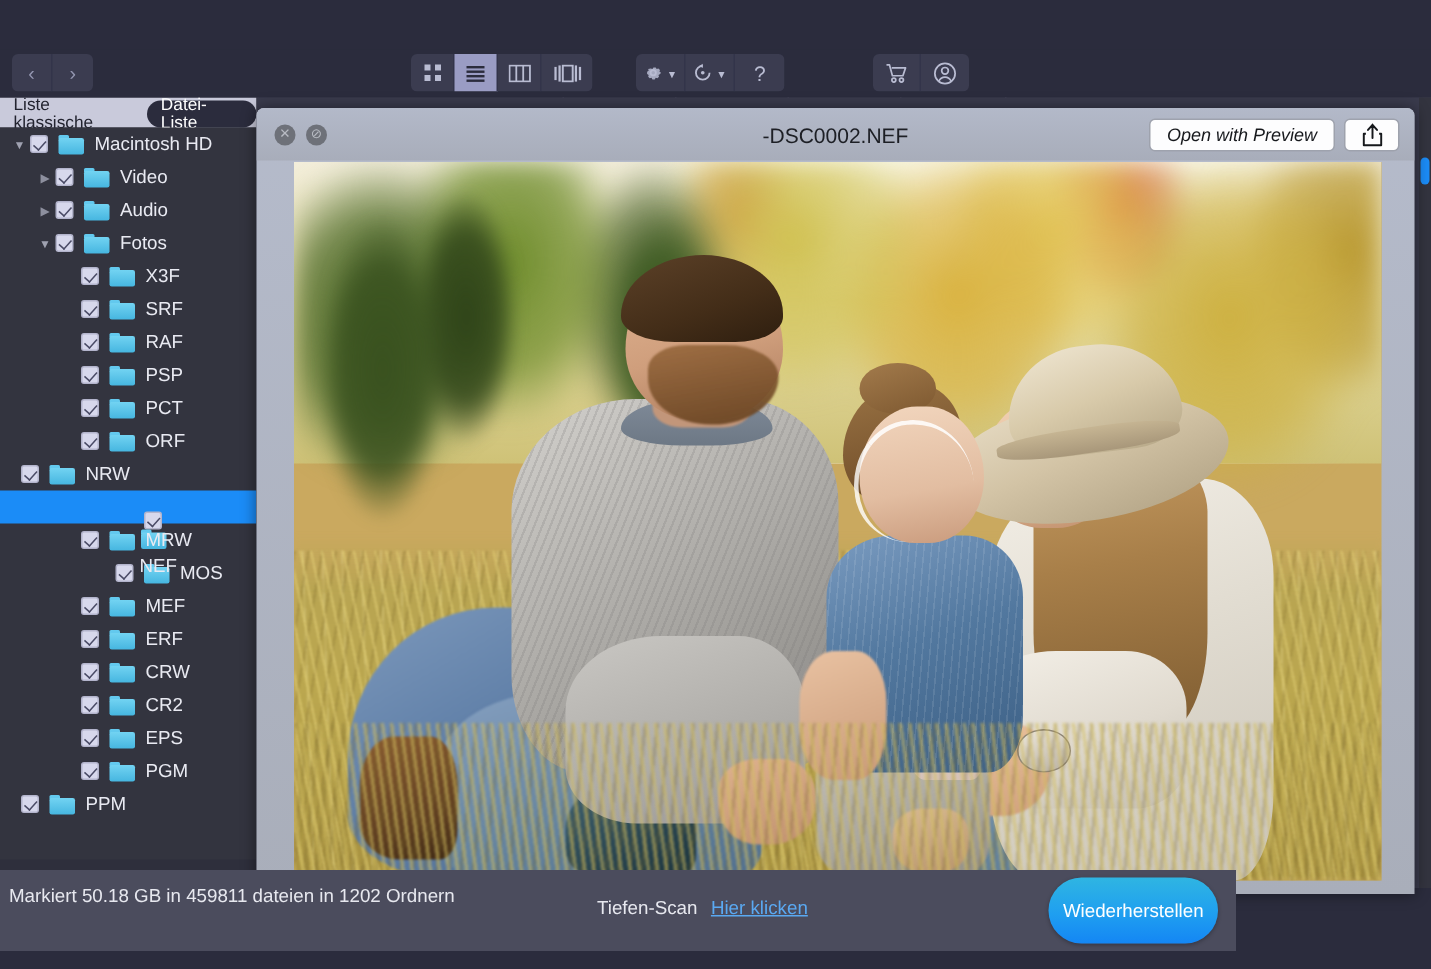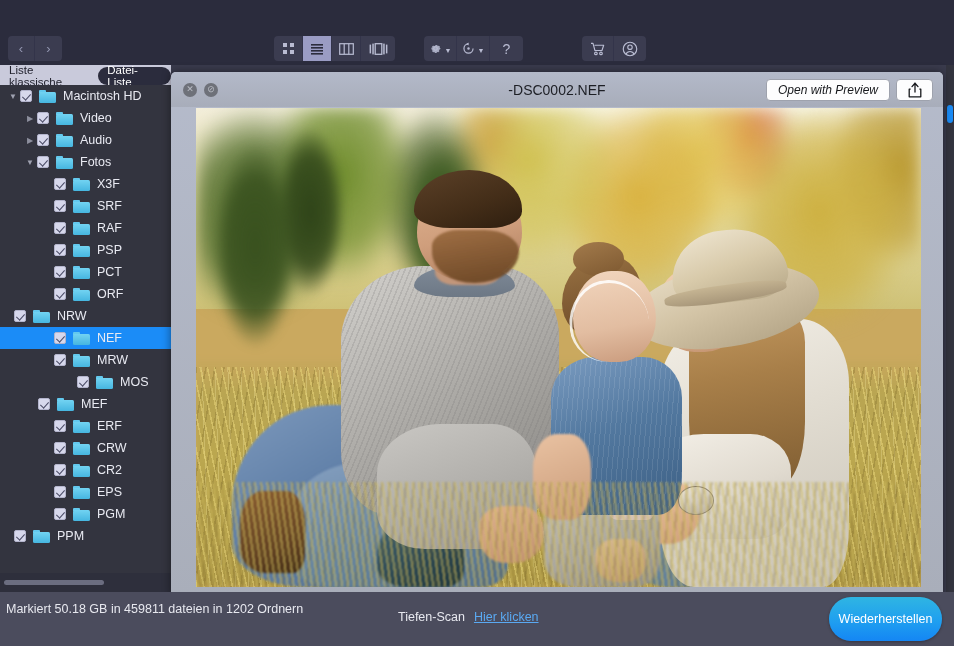--- a/index.html
+++ b/index.html
@@ -116,21 +116,21 @@
   .tree {
     position: absolute; left: 0; top: 20px; width: 171px; height: 488px;
     background: #33343f;
     overflow: hidden;
   }
   .row {
     height: 22px; display: flex; align-items: center;
     color: #e9eaf2; font-size: 12.5px;
     white-space: nowrap;
   }
-  .row.selected { background: #1b8cf7; }
+  .row.selected { background: #1b8cf7; flex-direction: column; }
   .row .disc {
     width: 14px; text-align: center; font-size: 8px; color: #8d8f9e;
     flex: 0 0 14px;
   }
   .row .disc.open  { color: #9fa1b0; }
   .cb {
     width: 12px; height: 12px; border-radius: 2px;
     background: #d7d8ec; border: 1px solid #b3b4cc;
     position: relative; flex: 0 0 12px;
     margin-right: 7px;
@@ -463,21 +463,21 @@
   .wom-watch {
     left: 66.5%; top: 79%; width: 5%; height: 6%;
     background: linear-gradient(160deg, #efe9df, #b9b1a4);
     border-radius: 50%;
     border: 1.5px solid #8d8478;
   }
   .soft { filter: blur(.8px); }
 
   
   .statusbar {
-    position: absolute; left: 0; top: 592px; width: 954px; height: 54px;
+    position: absolute; left: 0; top: 580px; width: 824px; height: 54px;
     background: #4b4c5d;
   }
   .status-left {
     position: absolute; left: 6px; top: 8px; width: 300px;
     color: #e7e8ef; font-size: 12.5px; line-height: 18px;
   }
   .status-mid {
     position: absolute; left: 398px; top: 18px;
     display: flex; align-items: flex-end; gap: 9px;
     font-size: 12.5px; color: #e7e8ef;
@@ -695,21 +695,21 @@
           <span class="cb"></span>
           <span class="folder"></span>
           <span class="label">MRW</span>
         </div>
         <div class="row" style="padding-left: 40px; margin-left: 23px;">
           <span class="disc"></span>
           <span class="cb"></span>
           <span class="folder"></span>
           <span class="label">MOS</span>
         </div>
-        <div class="row" style="padding-left: 24px;">
+        <div class="row" style="padding-left: 40px;">
           <span class="disc"></span>
           <span class="cb"></span>
           <span class="folder"></span>
           <span class="label">MEF</span>
         </div>
         <div class="row" style="padding-left: 40px;">
           <span class="disc"></span>
           <span class="cb"></span>
           <span class="folder"></span>
           <span class="label">ERF</span>

